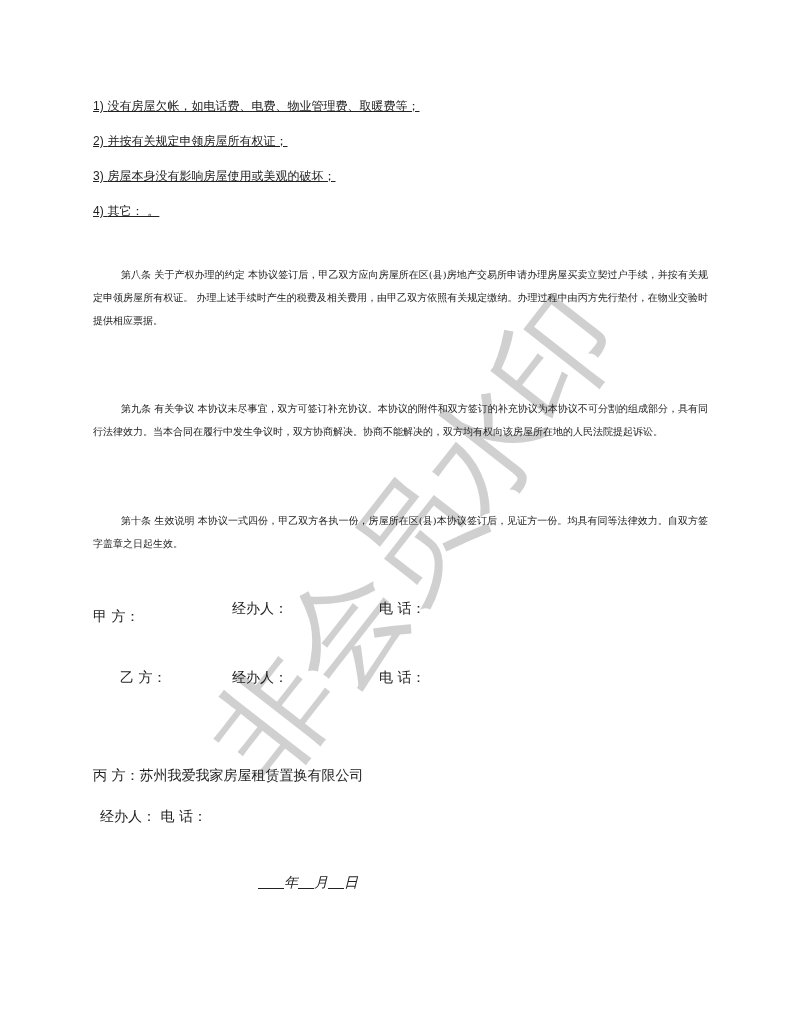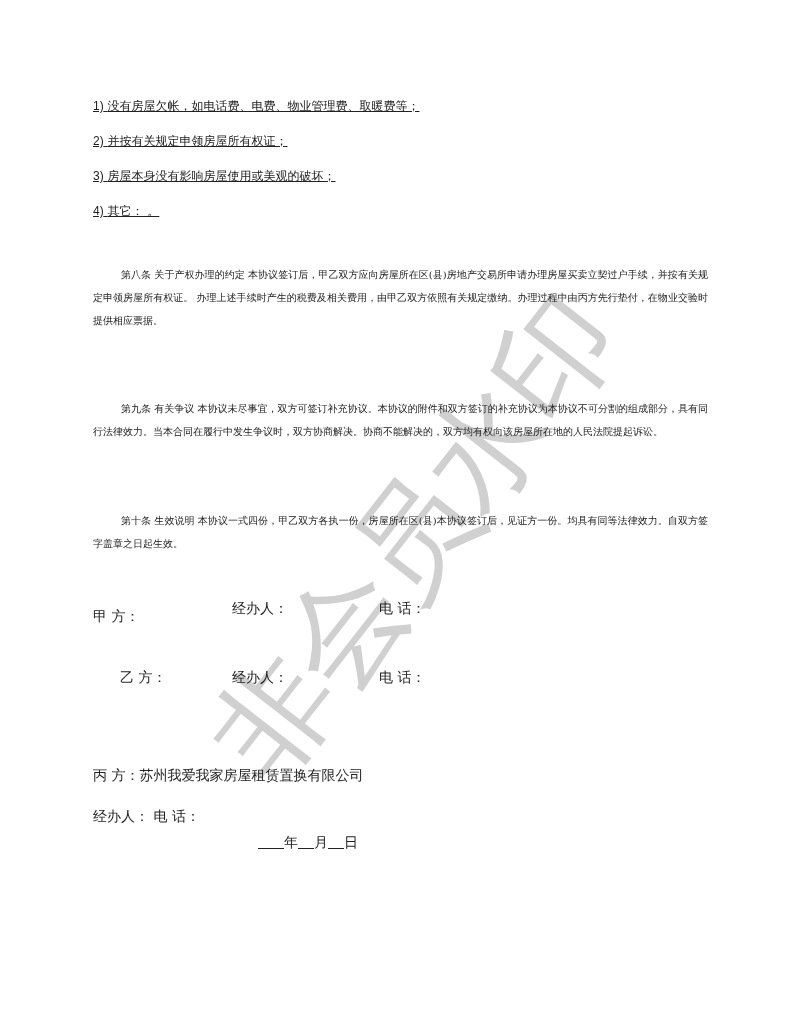--- a/index.html
+++ b/index.html
@@ -104,20 +104,20 @@
     <div class="sig" style="left:93px; top:598px;margin-top:8px;">甲 方：</div>
     <div class="sig" style="left:232px; top:598px;">经办人：</div>
     <div class="sig" style="left:379px; top:598px;">电 话：</div>
 
     <div class="sig" style="left:93px; top:667px;margin-left:27px;">乙 方：</div>
     <div class="sig" style="left:232px; top:667px;">经办人：</div>
     <div class="sig" style="left:379px; top:667px;">电 话：</div>
 
     <div class="sig" style="left:93px; top:736px;margin-top:29px;">丙 方：苏州我爱我家房屋租赁置换有限公司</div>
 
-    <div class="sig" style="left:93px; top:806px;">经办人： 电 话：</div>
+    <div class="sig" style="left:100px; top:806px;">经办人： 电 话：</div>
 
-    <div class="sig" style="left:258px; top:832px;">
+    <div class="sig" style="left:258px; top:872px;font-style:italic;">
       <span class="blank" style="width:26px;"></span><span>年</span><span class="blank" style="width:16px;"></span><span>月</span><span class="blank" style="width:16px;"></span><span>日</span>
     </div>
 
   </div>
 </div>
 
 </body></html>

